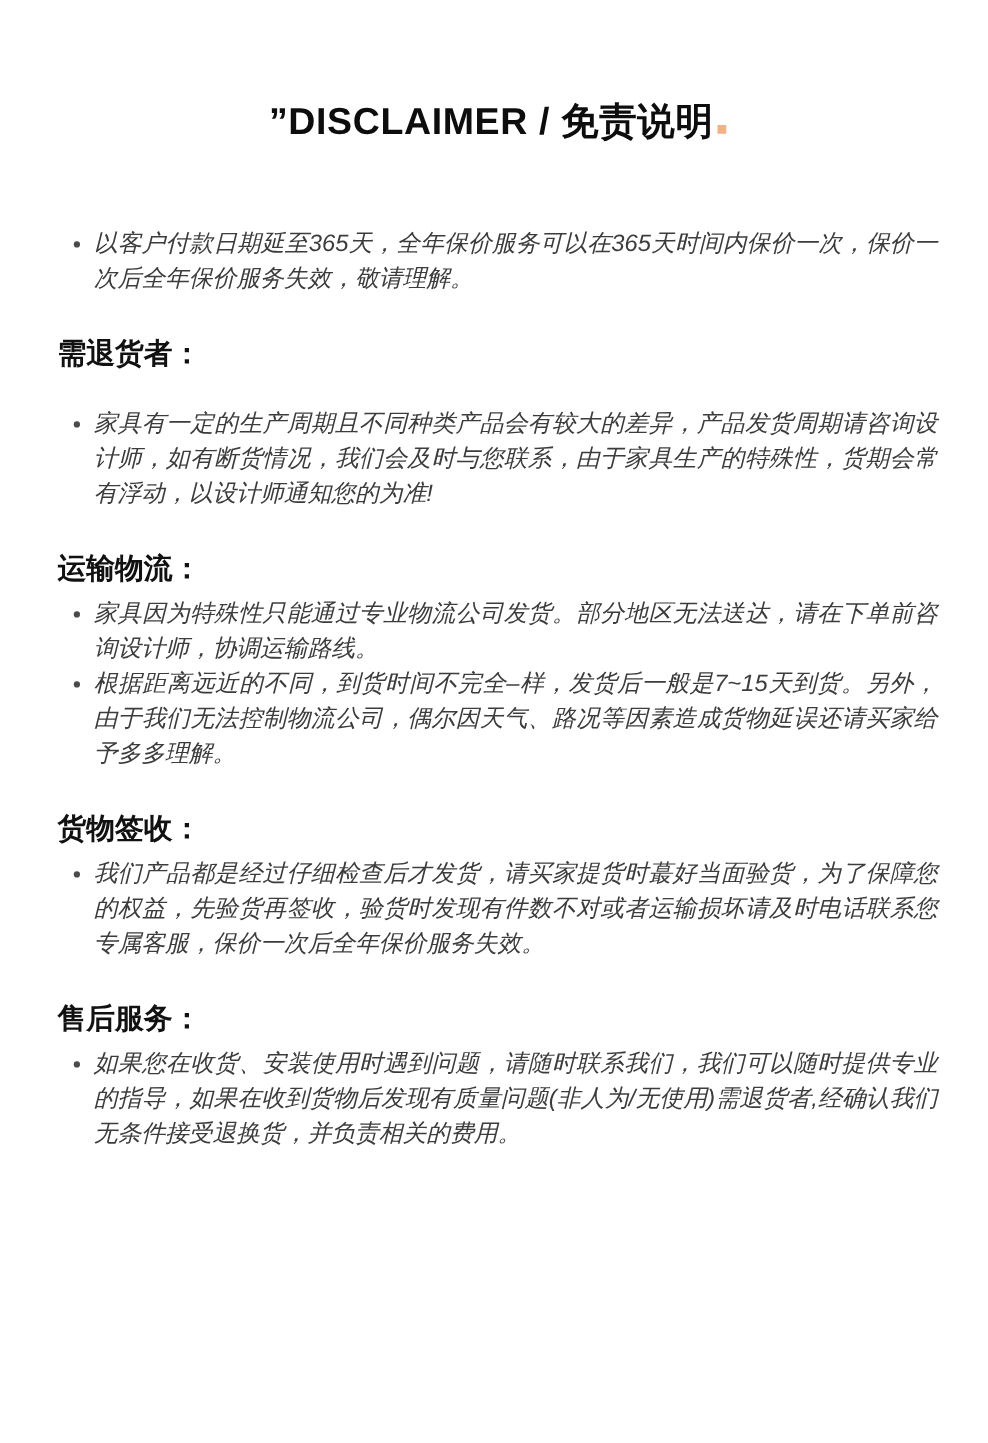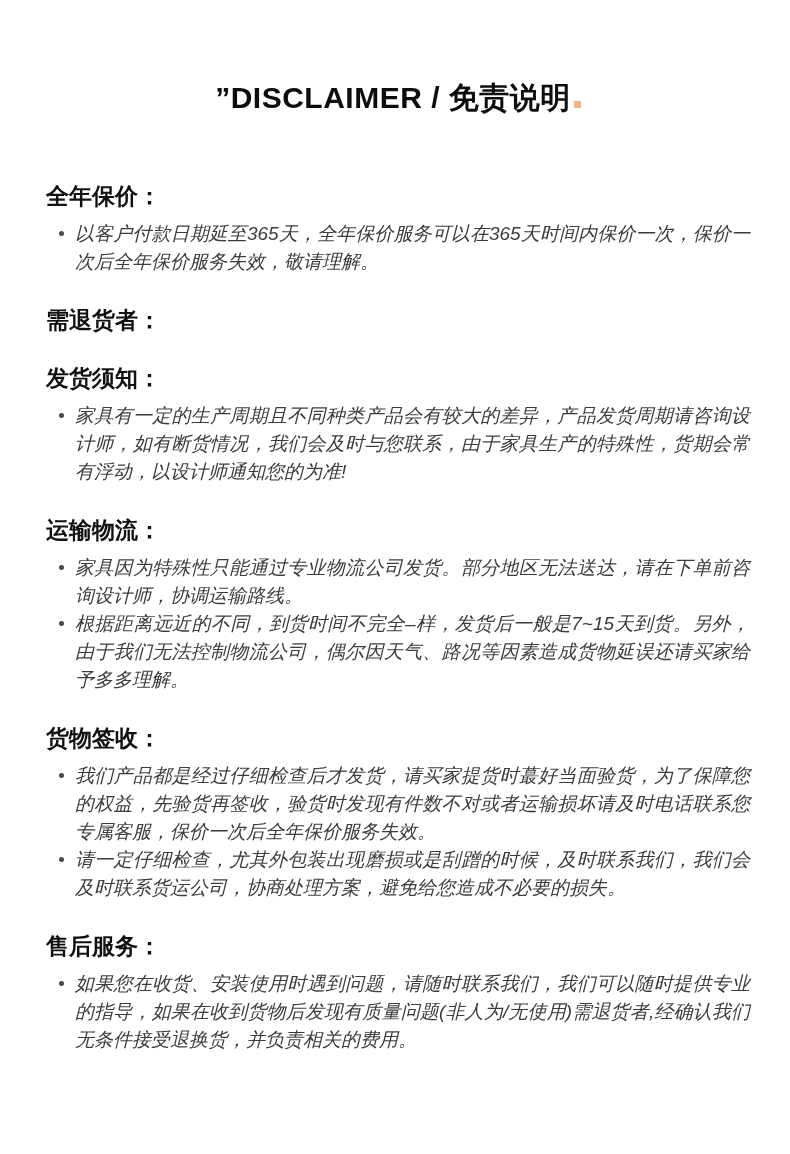--- a/index.html
+++ b/index.html
@@ -77,50 +77,47 @@
   }
 </style>
 </head>
 <body>
 
 <div class="page">
   <h1 class="title"><span>”DISCLAIMER / 免责说明</span><span class="title-dot" style="background: rgb(244, 177, 131);"></span></h1>
 
   <main class="sections" id="sections">
   <section class="section">
-    <h2 class="section-heading">全年保价：</h2>
     <ul class="bullets">
           <li>以客户付款日期延至365天，全年保价服务可以在365天时间内保价一次，保价一次后全年保价服务失效，敬请理解。</li>
         </ul>
   </section>
 
   <section class="section">
     <h2 class="section-heading">需退货者：</h2>
   </section>
 
   <section class="section">
-    <h2 class="section-heading">发货须知：</h2>
     <ul class="bullets">
           <li>家具有一定的生产周期且不同种类产品会有较大的差异，产品发货周期请咨询设计师，如有断货情况，我们会及时与您联系，由于家具生产的特殊性，货期会常有浮动，以设计师通知您的为准!</li>
         </ul>
   </section>
 
   <section class="section">
     <h2 class="section-heading">运输物流：</h2>
     <ul class="bullets">
           <li>家具因为特殊性只能通过专业物流公司发货。部分地区无法送达，请在下单前咨询设计师，协调运输路线。</li>
           <li>根据距离远近的不同，到货时间不完全–样，发货后一般是7~15天到货。另外，由于我们无法控制物流公司，偶尔因天气、路况等因素造成货物延误还请买家给予多多理解。</li>
         </ul>
   </section>
 
   <section class="section">
     <h2 class="section-heading">货物签收：</h2>
     <ul class="bullets">
           <li>我们产品都是经过仔细检查后才发货，请买家提货时蕞好当面验货，为了保障您的权益，先验货再签收，验货时发现有件数不对或者运输损坏请及时电话联系您专属客服，保价一次后全年保价服务失效。</li>
-          <li>请一定仔细检查，尤其外包装出现磨损或是刮蹭的时候，及时联系我们，我们会及时联系货运公司，协商处理方案，避免给您造成不必要的损失。</li>
         </ul>
   </section>
 
   <section class="section">
     <h2 class="section-heading">售后服务：</h2>
     <ul class="bullets">
           <li>如果您在收货、安装使用时遇到问题，请随时联系我们，我们可以随时提供专业的指导，如果在收到货物后发现有质量问题(非人为/无使用)需退货者,经确认我们无条件接受退换货，并负责相关的费用。</li>
         </ul>
   </section>
 </main>

